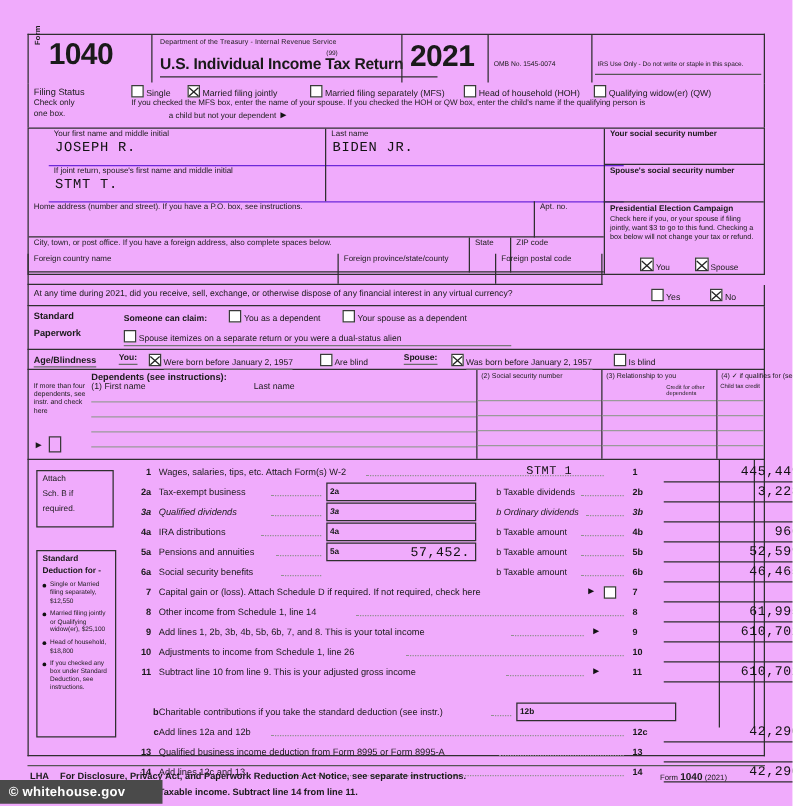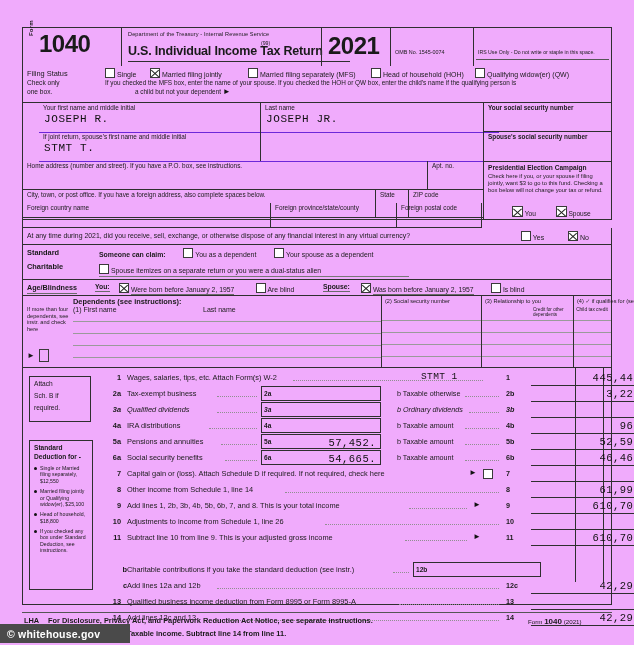--- a/index.html
+++ b/index.html
@@ -209,21 +209,21 @@
 
   <div id="name-area" class="bx">
 
     <div class="nm-row" style="top:0;">
       <div class="nm-first bx">
         <div class="nm-cap">Your first name and middle initial</div>
         <div class="nm-val typed">JOSEPH R.</div>
       </div>
       <div class="nm-last bx">
         <div class="nm-cap">Last name</div>
-        <div class="nm-val typed">JOSEPH JR.</div>
+        <div class="nm-val typed">BIDEN JR.</div>
       </div>
     </div>
 
     <div class="nm-row" style="top:29px;">
       <div class="nm-first bx">
         <div class="nm-cap">If joint return, spouse's first name and middle initial</div>
         <div class="nm-val typed">STMT T.</div>
       </div>
     </div>
 
@@ -295,21 +295,21 @@
       <span>Yes</span>
     </div>
     <div id="vc-no">
       <span class="cb x"></span>
       <span>No</span>
     </div>
   </div>
 
   <div id="sd-row" class="bx">
     <div id="sd-l1">Standard</div>
-    <div id="sd-l2">Charitable</div>
+    <div id="sd-l2">Paperwork</div>
     <div id="sd-claim">
       <span class="b">Someone can claim:</span>
       <span style="display:inline-block;width:14px;"></span>
       <span class="cb"></span>
       <span>You as a dependent</span>
       <span style="display:inline-block;width:14px;"></span>
       <span class="cb"></span>
       <span>Your spouse as a dependent</span>
     </div>
     <div id="sd-itemize">
@@ -418,21 +418,21 @@
       </div>
 
       <div class="ln" style="top:18px;">
         <div class="ln-no">2a</div>
         <div class="ln-txt">Tax-exempt business</div>
         <div class="ldots" style="left:120px;width:40px;"></div>
         <div class="minibox" style="left:164px;top:0;width:120px;">
           <div class="mb-no">2a</div>
           <div class="mb-val num"></div>
         </div>
-        <div class="bcol">b Taxable otherwise</div>
+        <div class="bcol">b Taxable dividends</div>
         <div class="ldots" style="left:368px;width:34px;"></div>
         <div class="rt-no">2b</div>
         <div class="rt-val num">3,228.</div>
         <div class="rt-rule" style="top:15px;"></div>
       </div>
 
       <div class="ln" style="top:34px;font-style:italic;">
         <div class="ln-no">3a</div>
         <div class="ln-txt">Qualified dividends</div>
         <div class="ldots" style="left:120px;width:40px;"></div>
@@ -474,24 +474,20 @@
         <div class="ldots" style="left:368px;width:34px;"></div>
         <div class="rt-no">5b</div>
         <div class="rt-val num">52,599.</div>
         <div class="rt-rule" style="top:15px;"></div>
       </div>
 
       <div class="ln" style="top:82px;">
         <div class="ln-no">6a</div>
         <div class="ln-txt">Social security benefits</div>
         <div class="ldots" style="left:128px;width:32px;"></div>
-        <div class="minibox" style="left:164px;top:0;width:120px;">
-          <div class="mb-no">6a</div>
-          <div class="mb-val num">54,665.</div>
-        </div>
         <div class="bcol">b Taxable amount</div>
         <div class="ldots" style="left:368px;width:34px;"></div>
         <div class="rt-no">6b</div>
         <div class="rt-val num">46,465.</div>
         <div class="rt-rule" style="top:15px;"></div>
       </div>
 
       <div class="ln" style="top:98px;">
         <div class="ln-no">7</div>
         <div class="ln-txt">Capital gain or (loss). Attach Schedule D if required. If not required, check here</div>

